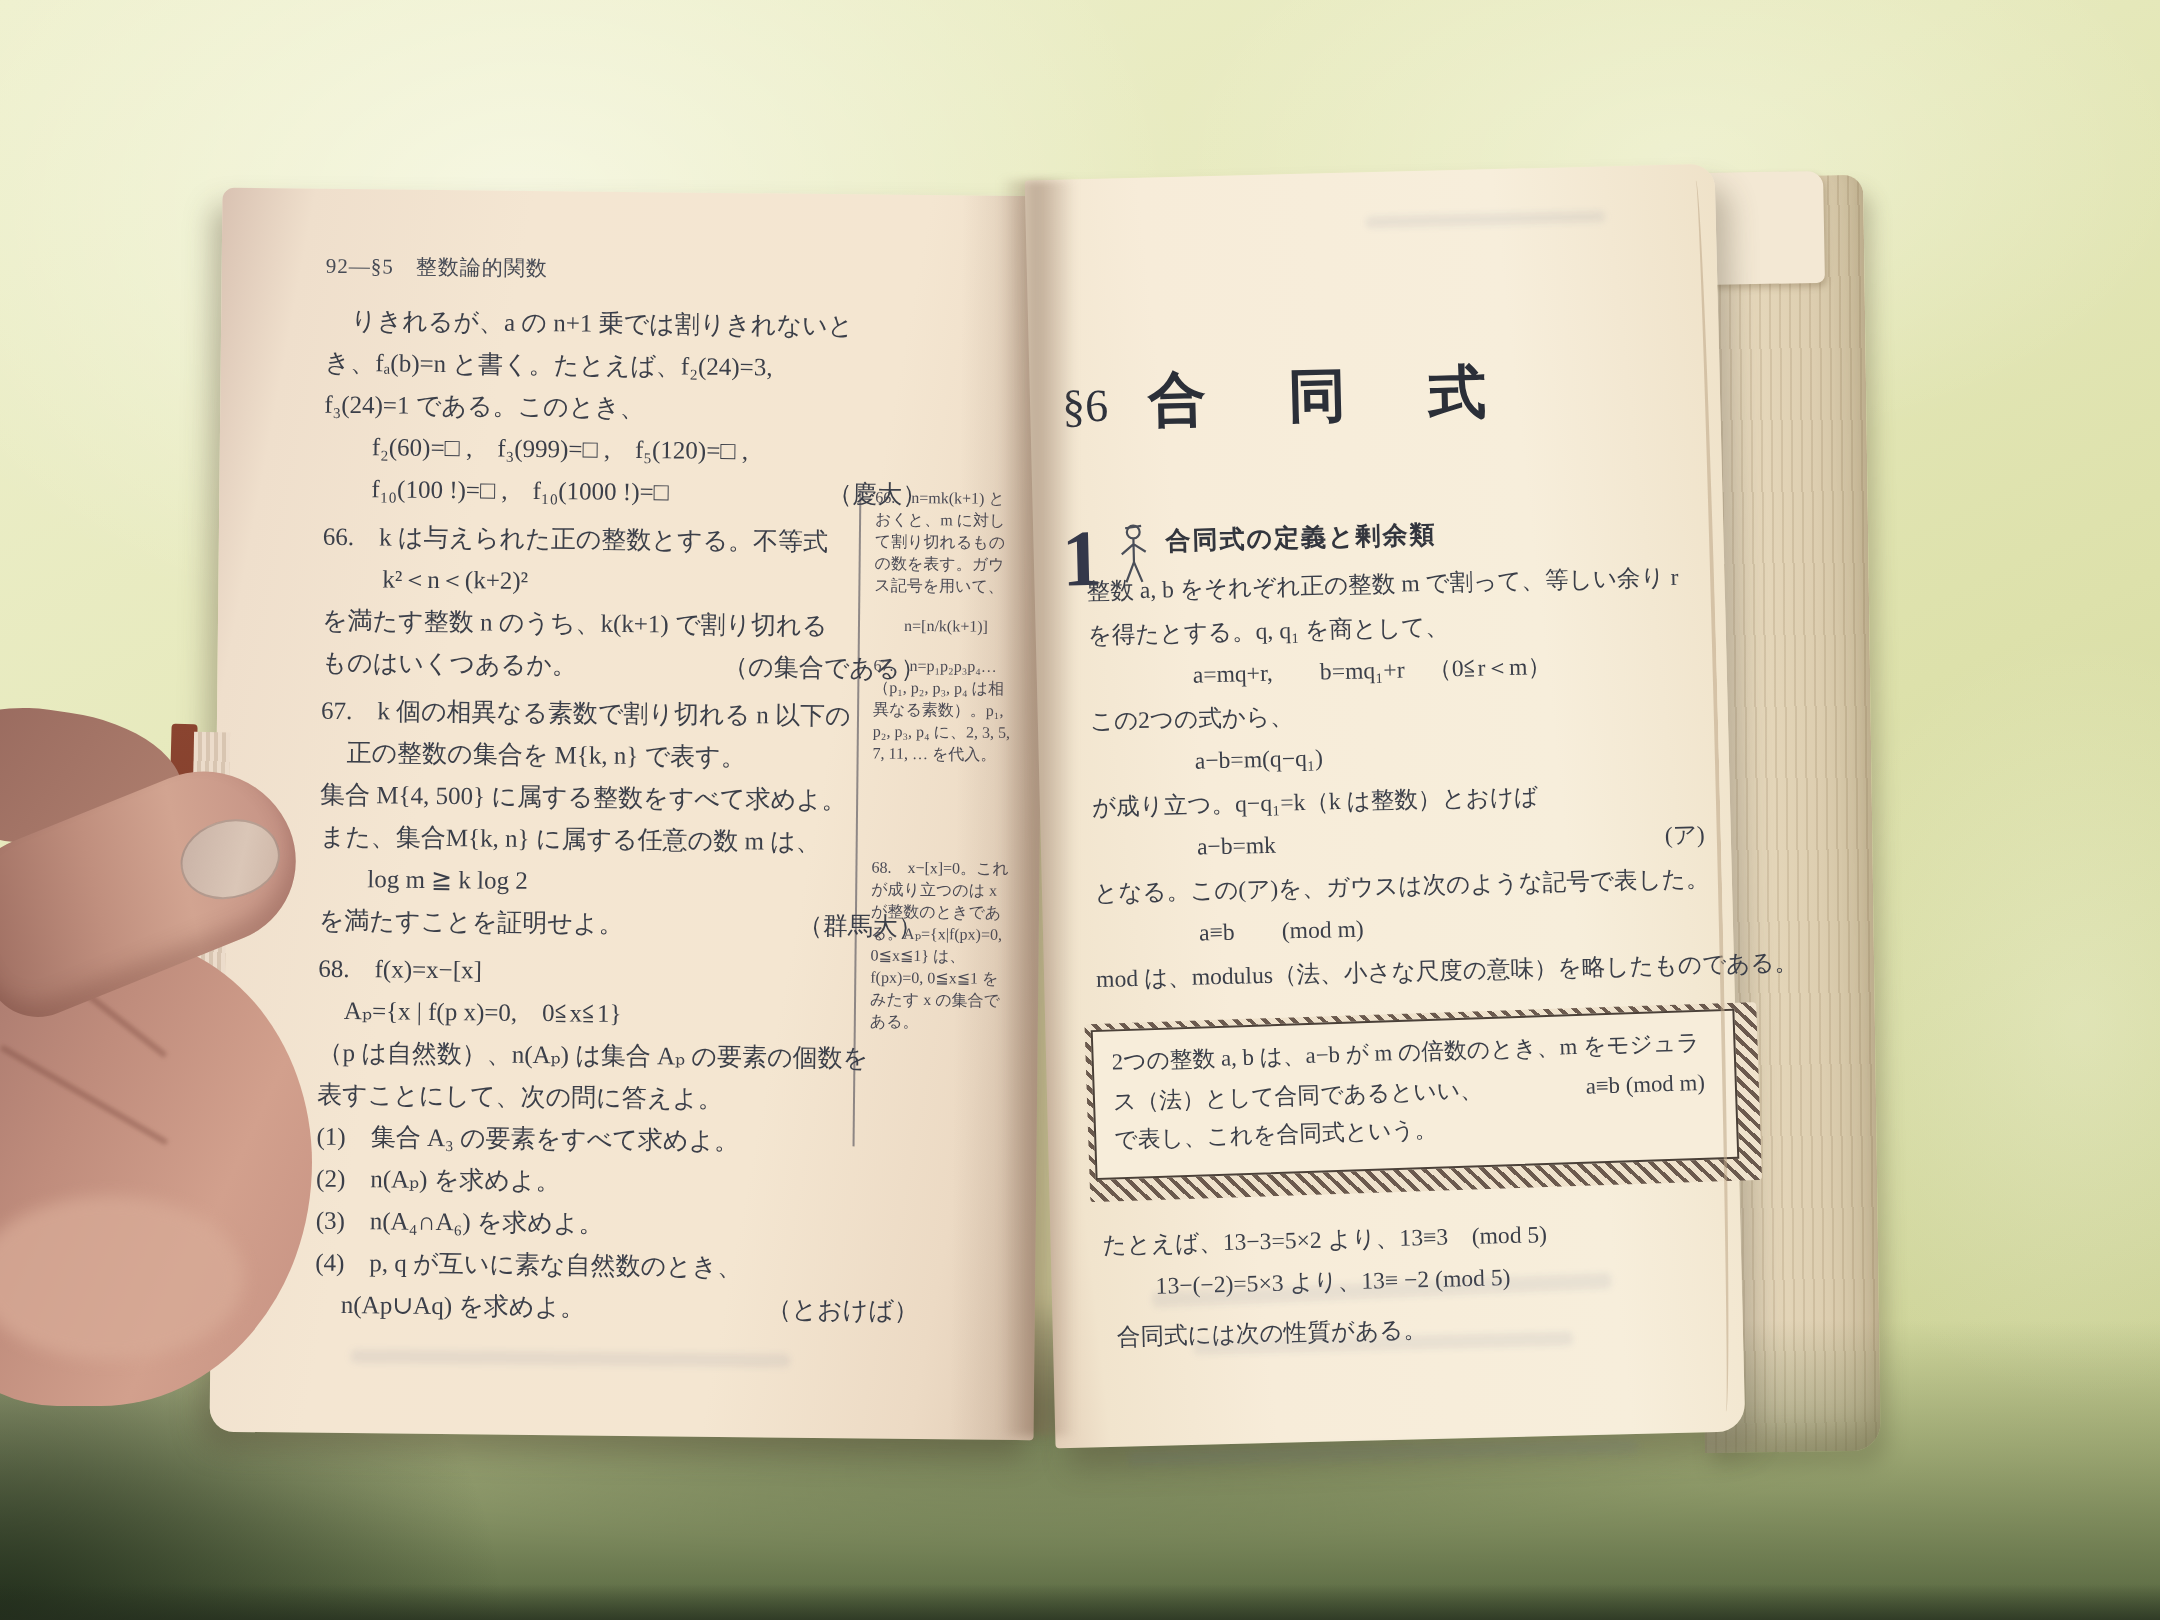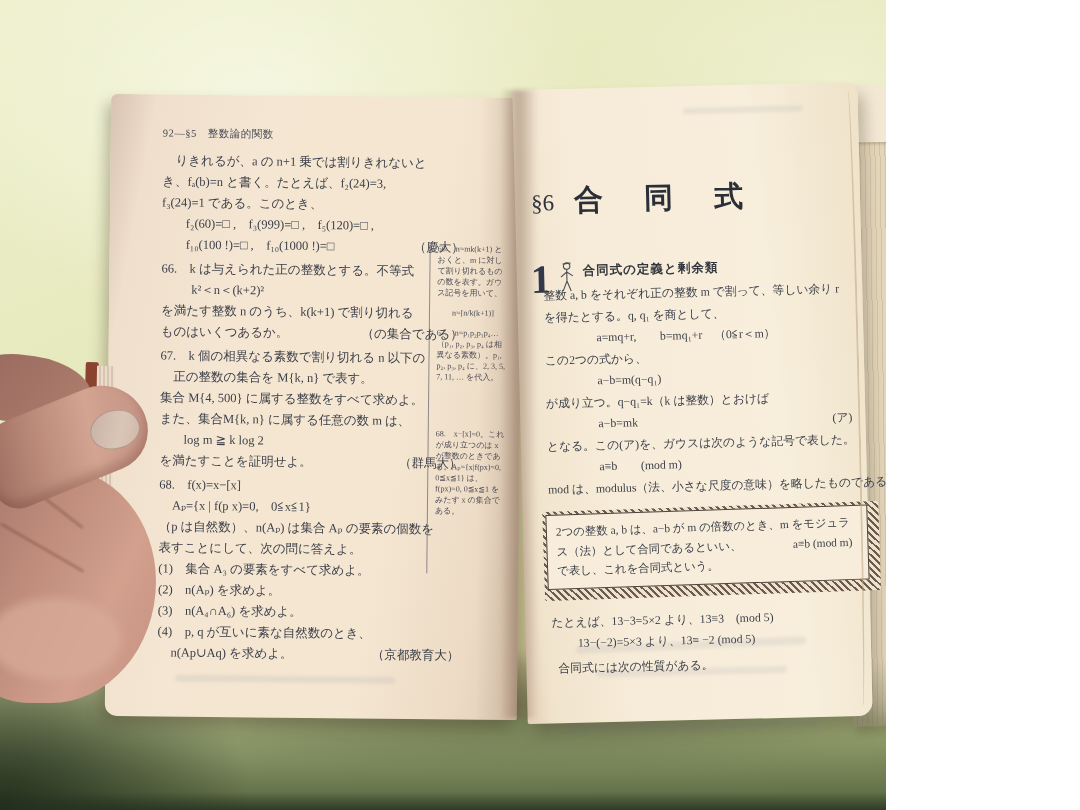--- a/index.html
+++ b/index.html
@@ -1,16 +1,16 @@
 <!DOCTYPE html>
 <html><head>
 <meta charset="utf-8">
 <style>
   html,body{margin:0;padding:0;}
-  .scene{position:relative;width:886px;height:810px;overflow:hidden;
+  .scene{position:relative;width:1080px;height:810px;overflow:hidden;
     background:linear-gradient(155deg,#eef0cd 0%,#e6e9bc 35%,#dde1ab 60%,#cfd59b 85%,#c4cb8e 100%);
     font-family:"Liberation Serif","DejaVu Serif",serif;color:#3b3f49;}
   .sheen{position:absolute;pointer-events:none;}
   .sheen1{left:-120px;top:-160px;width:760px;height:520px;background:radial-gradient(ellipse at center,rgba(255,255,248,.55),transparent 62%);}
   .sheen2{left:560px;top:-80px;width:560px;height:320px;background:radial-gradient(ellipse at center,rgba(255,255,246,.35),transparent 65%);}
   .sheen3{left:880px;top:300px;width:320px;height:420px;background:radial-gradient(ellipse at center,rgba(250,252,230,.30),transparent 65%);}
   .fabric-bottom{position:absolute;left:0;right:0;bottom:0;height:150px;
     background:linear-gradient(180deg,rgba(92,108,66,0) 0%,rgba(92,108,66,.45) 45%,#55653f 100%);}
   .corner-dark{position:absolute;left:-90px;bottom:-70px;width:360px;height:300px;
     background:radial-gradient(ellipse at 25% 78%,rgba(28,40,24,.9),transparent 66%);}
@@ -153,21 +153,21 @@
         <div class="line">68.　f(x)=x−[x]</div>
         <div class="line indent1">Aₚ={x | f(p x)=0,　0≦x≦1}</div>
         <div class="line">（p は自然数）、n(Aₚ) は集合 Aₚ の要素の個数を</div>
         <div class="line">表すことにして、次の問に答えよ。</div>
         <div class="line">(1)　集合 A₃ の要素をすべて求めよ。</div>
         <div class="line">(2)　n(Aₚ) を求めよ。</div>
         <div class="line">(3)　n(A₄∩A₆) を求めよ。</div>
         <div class="line">(4)　p, q が互いに素な自然数のとき、</div>
         <div class="src-row">
           <span class="indent1">n(Ap∪Aq) を求めよ。</span>
-          <span>（京都教育大）</span>
+          <span>（とおけば）</span>
         </div>
       </div>
     </div>
 
     <div class="lp-divider"></div>
     <div class="lp-notes">
       <div class="note">66.　n=mk(k+1) とおくと、m に対して割り切れるものの数を表す。ガウス記号を用いて、</div>
       <div class="note-eq">n=[n/k(k+1)]</div>
       <div class="note">67.　n=p₁p₂p₃p₄…（p₁, p₂, p₃, p₄ は相異なる素数）。p₁, p₂, p₃, p₄ に、2, 3, 5, 7, 11, … を代入。</div>
       <div class="note note-gap">68.　x−[x]=0。これが成り立つのは x が整数のときである。Aₚ={x|f(px)=0, 0≦x≦1} は、f(px)=0, 0≦x≦1 をみたす x の集合である。</div>

